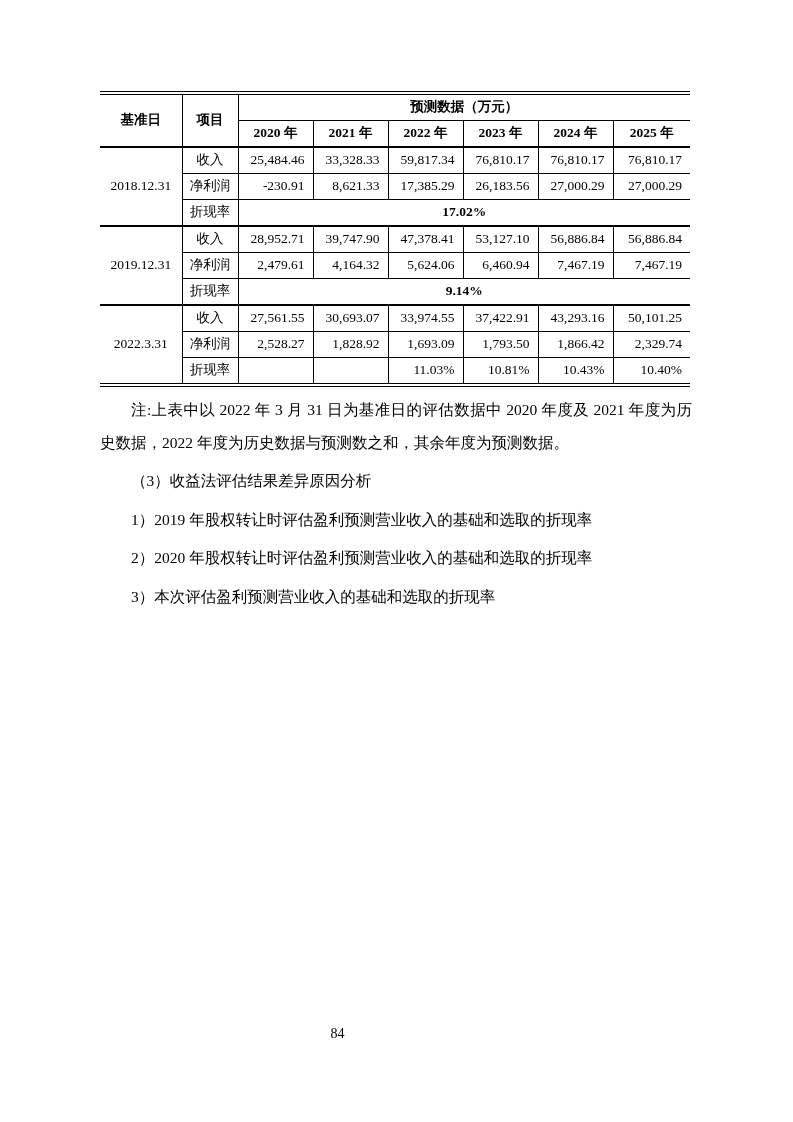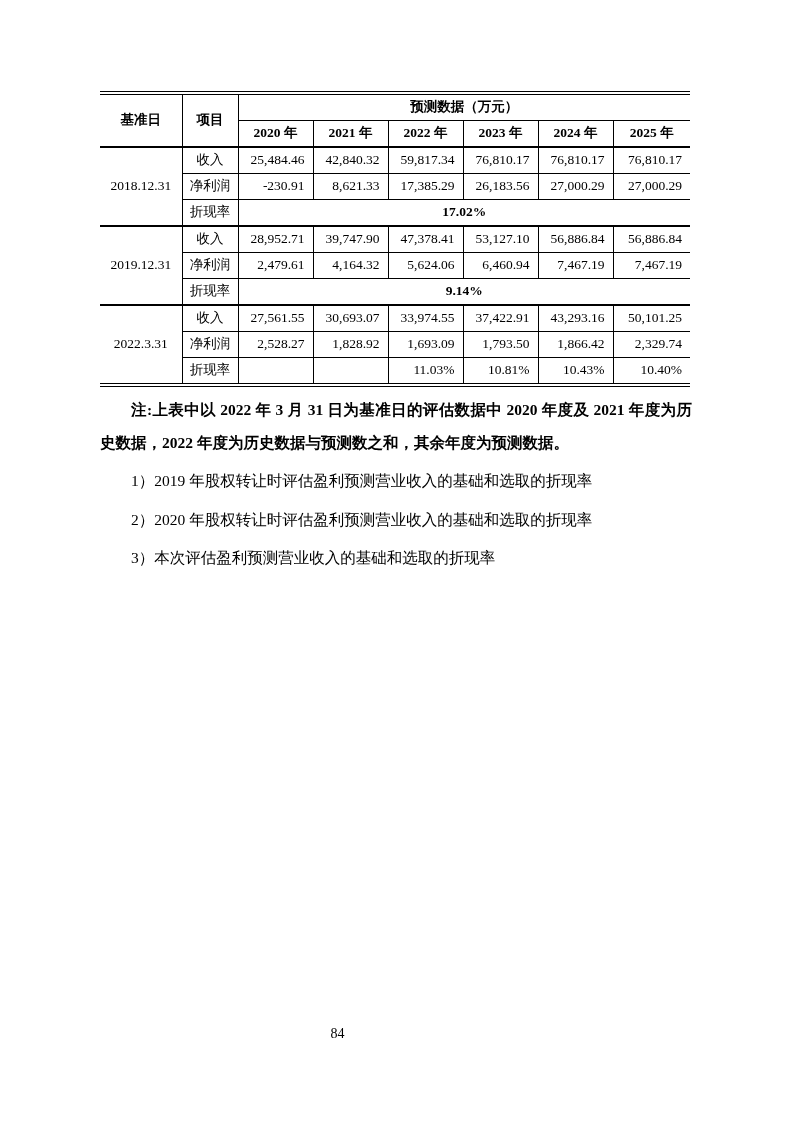--- a/index.html
+++ b/index.html
@@ -45,21 +45,21 @@
   .fc .lcol { border-right: 0; }
   .fc tr.gstart td { border-top: 2px solid #000; }
   
   .para {
     font-size: 15.5px;
     line-height: 2.1;
     text-align: justify;
     text-indent: 2em;
     margin: 0 0 6px 0;
   }
-  .note { margin-top: 7px; font-weight: bold; }
+  .note { margin-top: 7px; }
   .page-number {
     position: absolute;
     top: 1026px;
     left: 0;
     width: 675px;
     text-align: center;
     font-size: 14px;
   }
 </style>
 </head>
@@ -91,21 +91,21 @@
         <th>2022 年</th>
         <th>2023 年</th>
         <th>2024 年</th>
         <th class="lcol">2025 年</th>
       </tr>
 
       <tr class="gstart">
         <td class="fcol date" rowspan="3">2018.12.31</td>
         <td class="lbl">收入</td>
         <td class="num">25,484.46</td>
-        <td class="num">42,840.32</td>
+        <td class="num">33,328.33</td>
         <td class="num">59,817.34</td>
         <td class="num">76,810.17</td>
         <td class="num">76,810.17</td>
         <td class="num lcol">76,810.17</td>
       </tr>
       <tr>
         <td class="lbl">净利润</td>
         <td class="num">-230.91</td>
         <td class="num">8,621.33</td>
         <td class="num">17,385.29</td>
@@ -167,19 +167,20 @@
         <td class="dnum"></td>
         <td class="dnum">11.03%</td>
         <td class="dnum">10.81%</td>
         <td class="dnum">10.43%</td>
         <td class="dnum lcol">10.40%</td>
       </tr>
       </tbody>
     </table>
 
     <div class="para note">注:上表中以 2022 年 3 月 31 日为基准日的评估数据中 2020 年度及 2021 年度为历史数据，2022 年度为历史数据与预测数之和，其余年度为预测数据。</div>
+    <div class="para">（3）收益法评估结果差异原因分析</div>
     <div class="para">1）2019 年股权转让时评估盈利预测营业收入的基础和选取的折现率</div>
     <div class="para">2）2020 年股权转让时评估盈利预测营业收入的基础和选取的折现率</div>
     <div class="para">3）本次评估盈利预测营业收入的基础和选取的折现率</div>
   </div>
 
   <div class="page-number">84</div>
 </div>
 
 </body></html>

